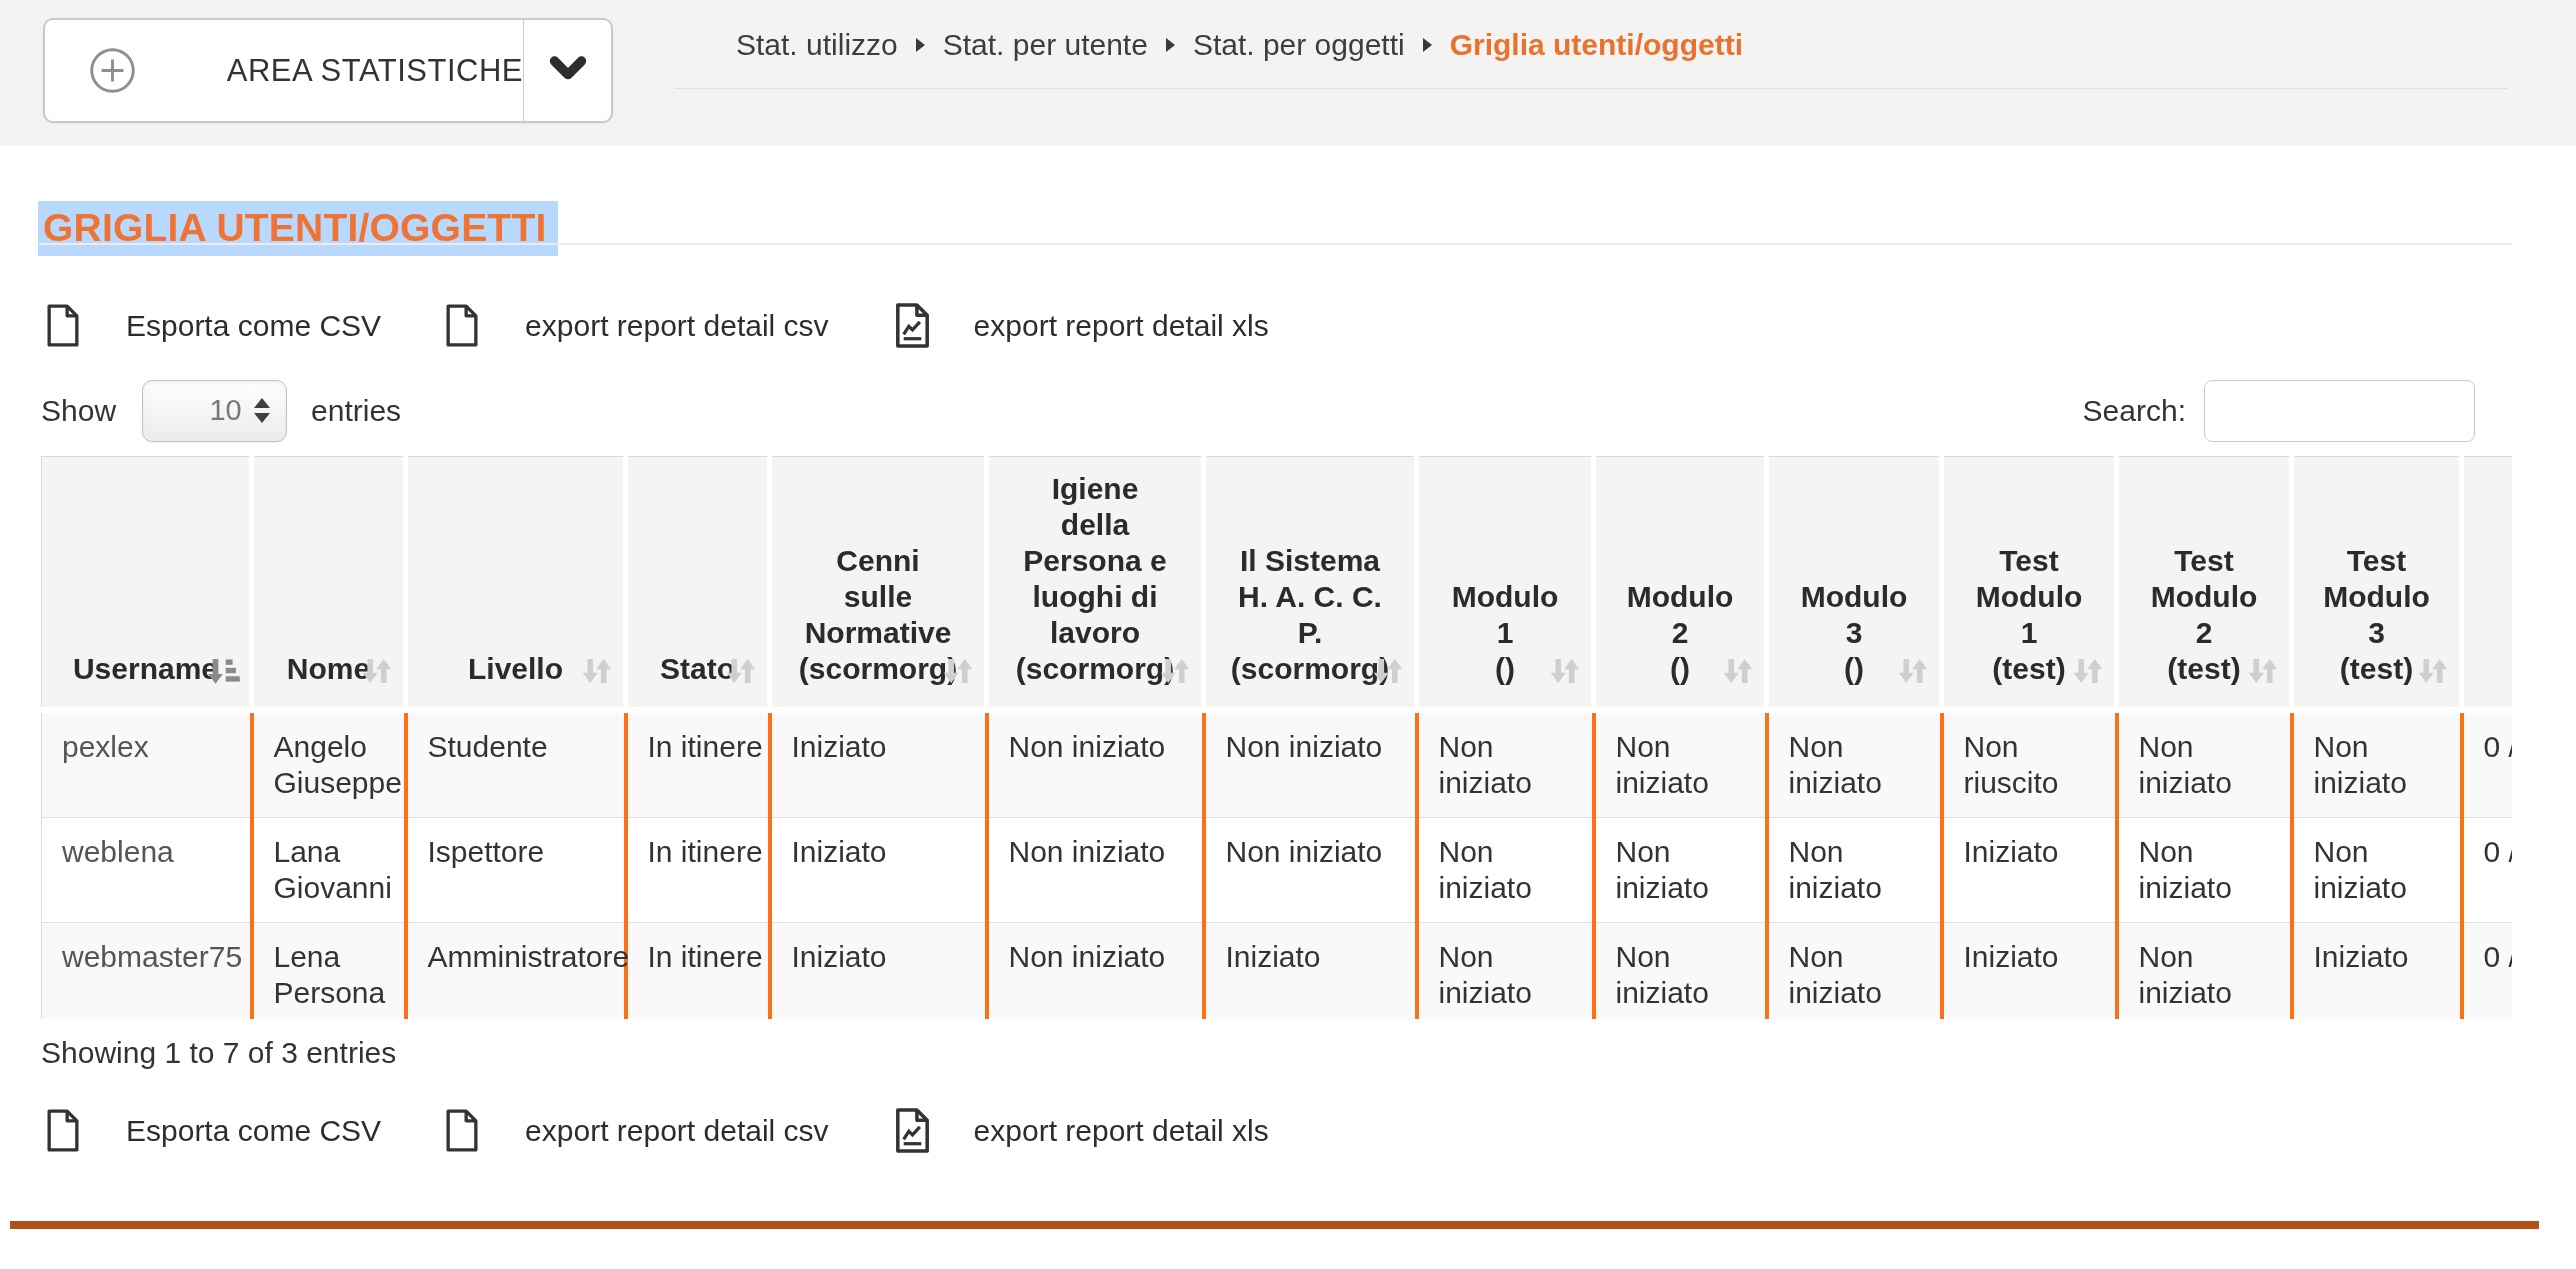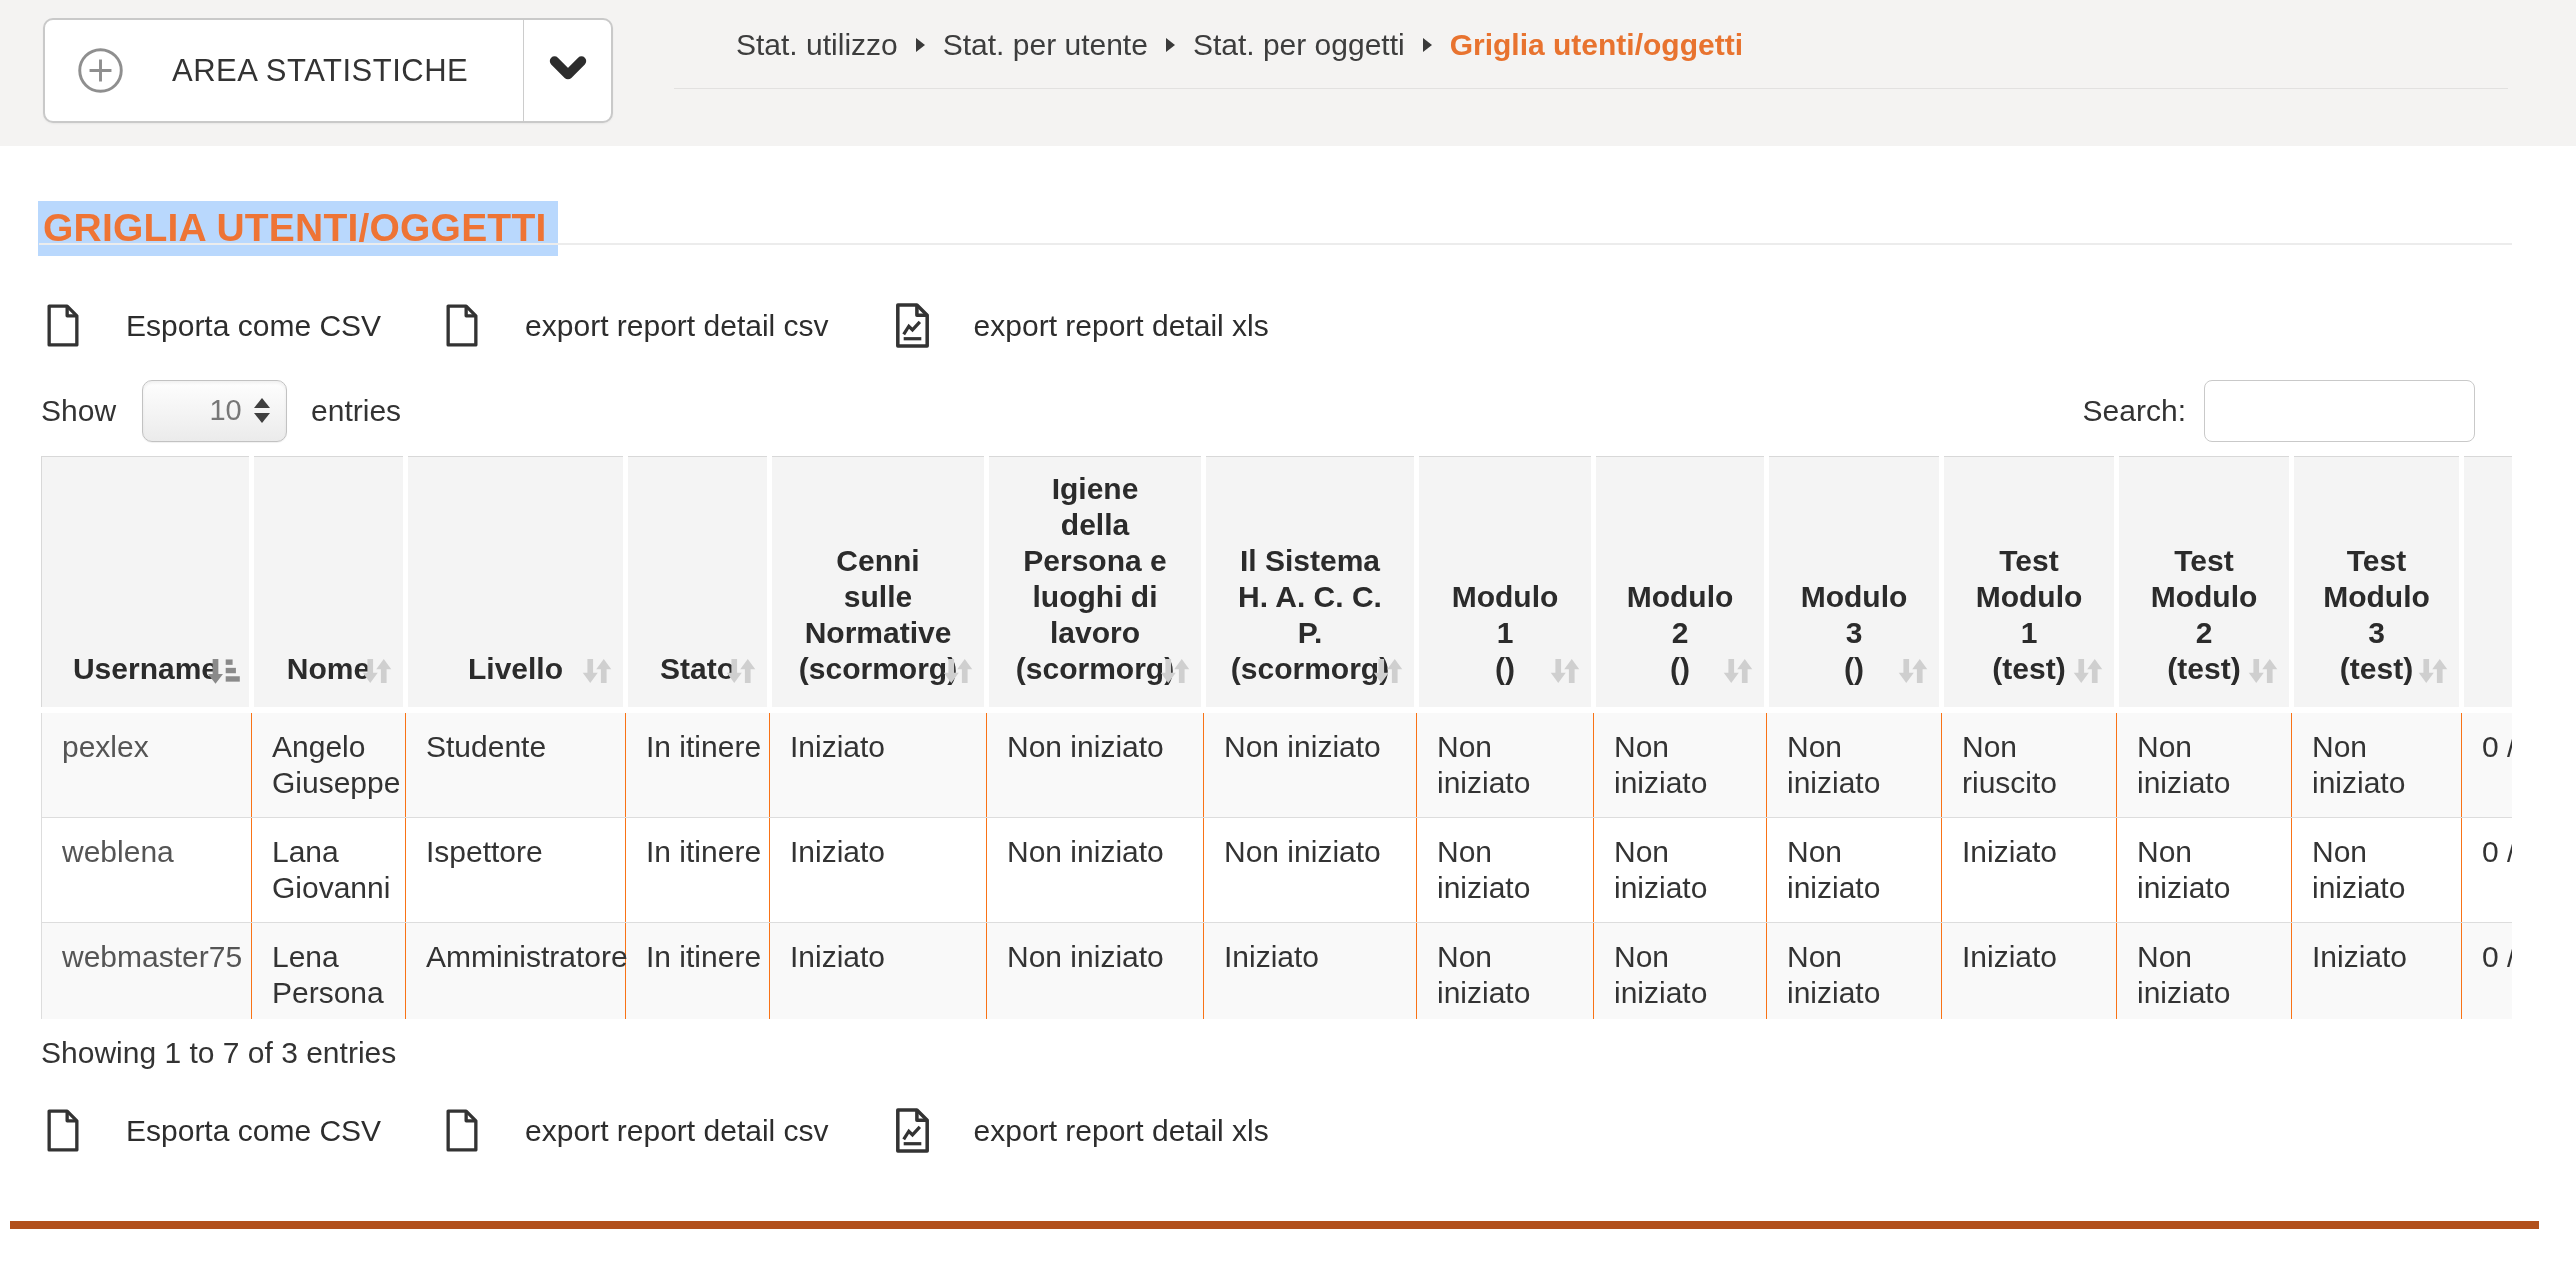--- a/index.html
+++ b/index.html
@@ -1,20 +1,20 @@
 <!DOCTYPE html>
 <html><head>
 <meta charset="utf-8">
 <style>
   html,body{margin:0;padding:0;width:2576px;height:1269px;overflow:hidden;background:#fff;
     font-family:"Liberation Sans","DejaVu Sans",sans-serif;color:#333;}
   .topbar{position:absolute;left:0;top:0;width:2576px;height:146px;background:#f4f3f2;}
   .split-btn{position:absolute;left:43px;top:18px;width:570px;height:105px;background:#fff;
     border:2px solid #c9c9c9;border-radius:10px;display:flex;box-sizing:border-box;box-shadow:0 1px 2px rgba(0,0,0,.05);}
-  .split-main{flex:1;display:flex;align-items:center;padding-left:32px;gap:48px;cursor:pointer;}
+  .split-main{flex:1;display:flex;align-items:center;padding-left:44px;gap:30px;cursor:pointer;justify-content:space-between;}
   .split-main .plus{width:47px;height:47px;}
   .area-label{font-size:31px;letter-spacing:0.5px;color:#333;}
   .split-caret{width:87px;border-left:1px solid #ccc;display:flex;align-items:center;justify-content:center;cursor:pointer;}
   .split-caret svg{width:38px;height:26px;}
   .bc-rule{position:absolute;left:674px;top:88px;width:1834px;height:1px;background:#e2e1e0;}
   .breadcrumb{position:absolute;left:736px;top:0;height:89px;display:flex;align-items:center;gap:17px;}
   .crumb{font-size:30px;color:#3d3d3d;text-decoration:none;cursor:pointer;}
   .crumb-sep{width:0;height:0;border-left:9px solid #3a3a3a;border-top:7px solid transparent;border-bottom:7px solid transparent;margin:0 1px;}
   .crumb-active{font-size:30px;font-weight:bold;color:#e8732f;}
   .page-title{position:absolute;left:38px;top:175px;display:inline-block;font-size:39px;font-weight:800;
@@ -40,21 +40,21 @@
   .search-label{font-size:30px;color:#333;margin-right:18px;}
   .search-input{width:271px;height:62px;box-sizing:border-box;border:1px solid #c9c9c9;border-radius:8px;background:#fff;
     font-size:30px;padding:0 14px;outline:none;}
   .table-clip{position:absolute;left:41px;top:456px;width:2471px;height:563px;overflow:hidden;}
   table.grid{border-collapse:collapse;table-layout:fixed;width:2567px;border-top:1px solid #d8d8d8;}
   table.grid th{background:#f4f4f4;vertical-align:bottom;text-align:center;font-size:30px;font-weight:bold;color:#2b2b2b;
     line-height:36px;padding:14px 18px 20px 18px;border-right:5px solid #fff;border-bottom:6px solid #fff;position:relative;box-sizing:border-box;}
   table.grid th:first-child{border-left:1px solid #d8d8d8;}
   table.grid th:last-child{border-right:none;}
   table.grid td{font-size:30px;color:#333;line-height:36px;padding:16px 20px;vertical-align:top;
-    border-right:1px solid #f97316;border-bottom:1px solid #ddd;box-sizing:border-box;}
+    border-right:4px solid #f97316;border-bottom:1px solid #ddd;box-sizing:border-box;}
   table.grid td:first-child{border-left:1px solid #ddd;color:#555;}
   tr.odd td{background:#f9f9f9;}
   tr.even td{background:#ffffff;}
   td.c0,td.c2,td.c3,td.c13{white-space:nowrap;}
   .sort-icon{position:absolute;right:8px;bottom:18px;width:36px;height:36px;}
   .th-line{display:block;}
   .summary{position:absolute;left:41px;top:1036px;font-size:30px;color:#333;}
   .footer-rule{position:absolute;left:10px;top:1221px;width:2529px;height:8px;background:#b2501c;}
 </style>
 </head>

